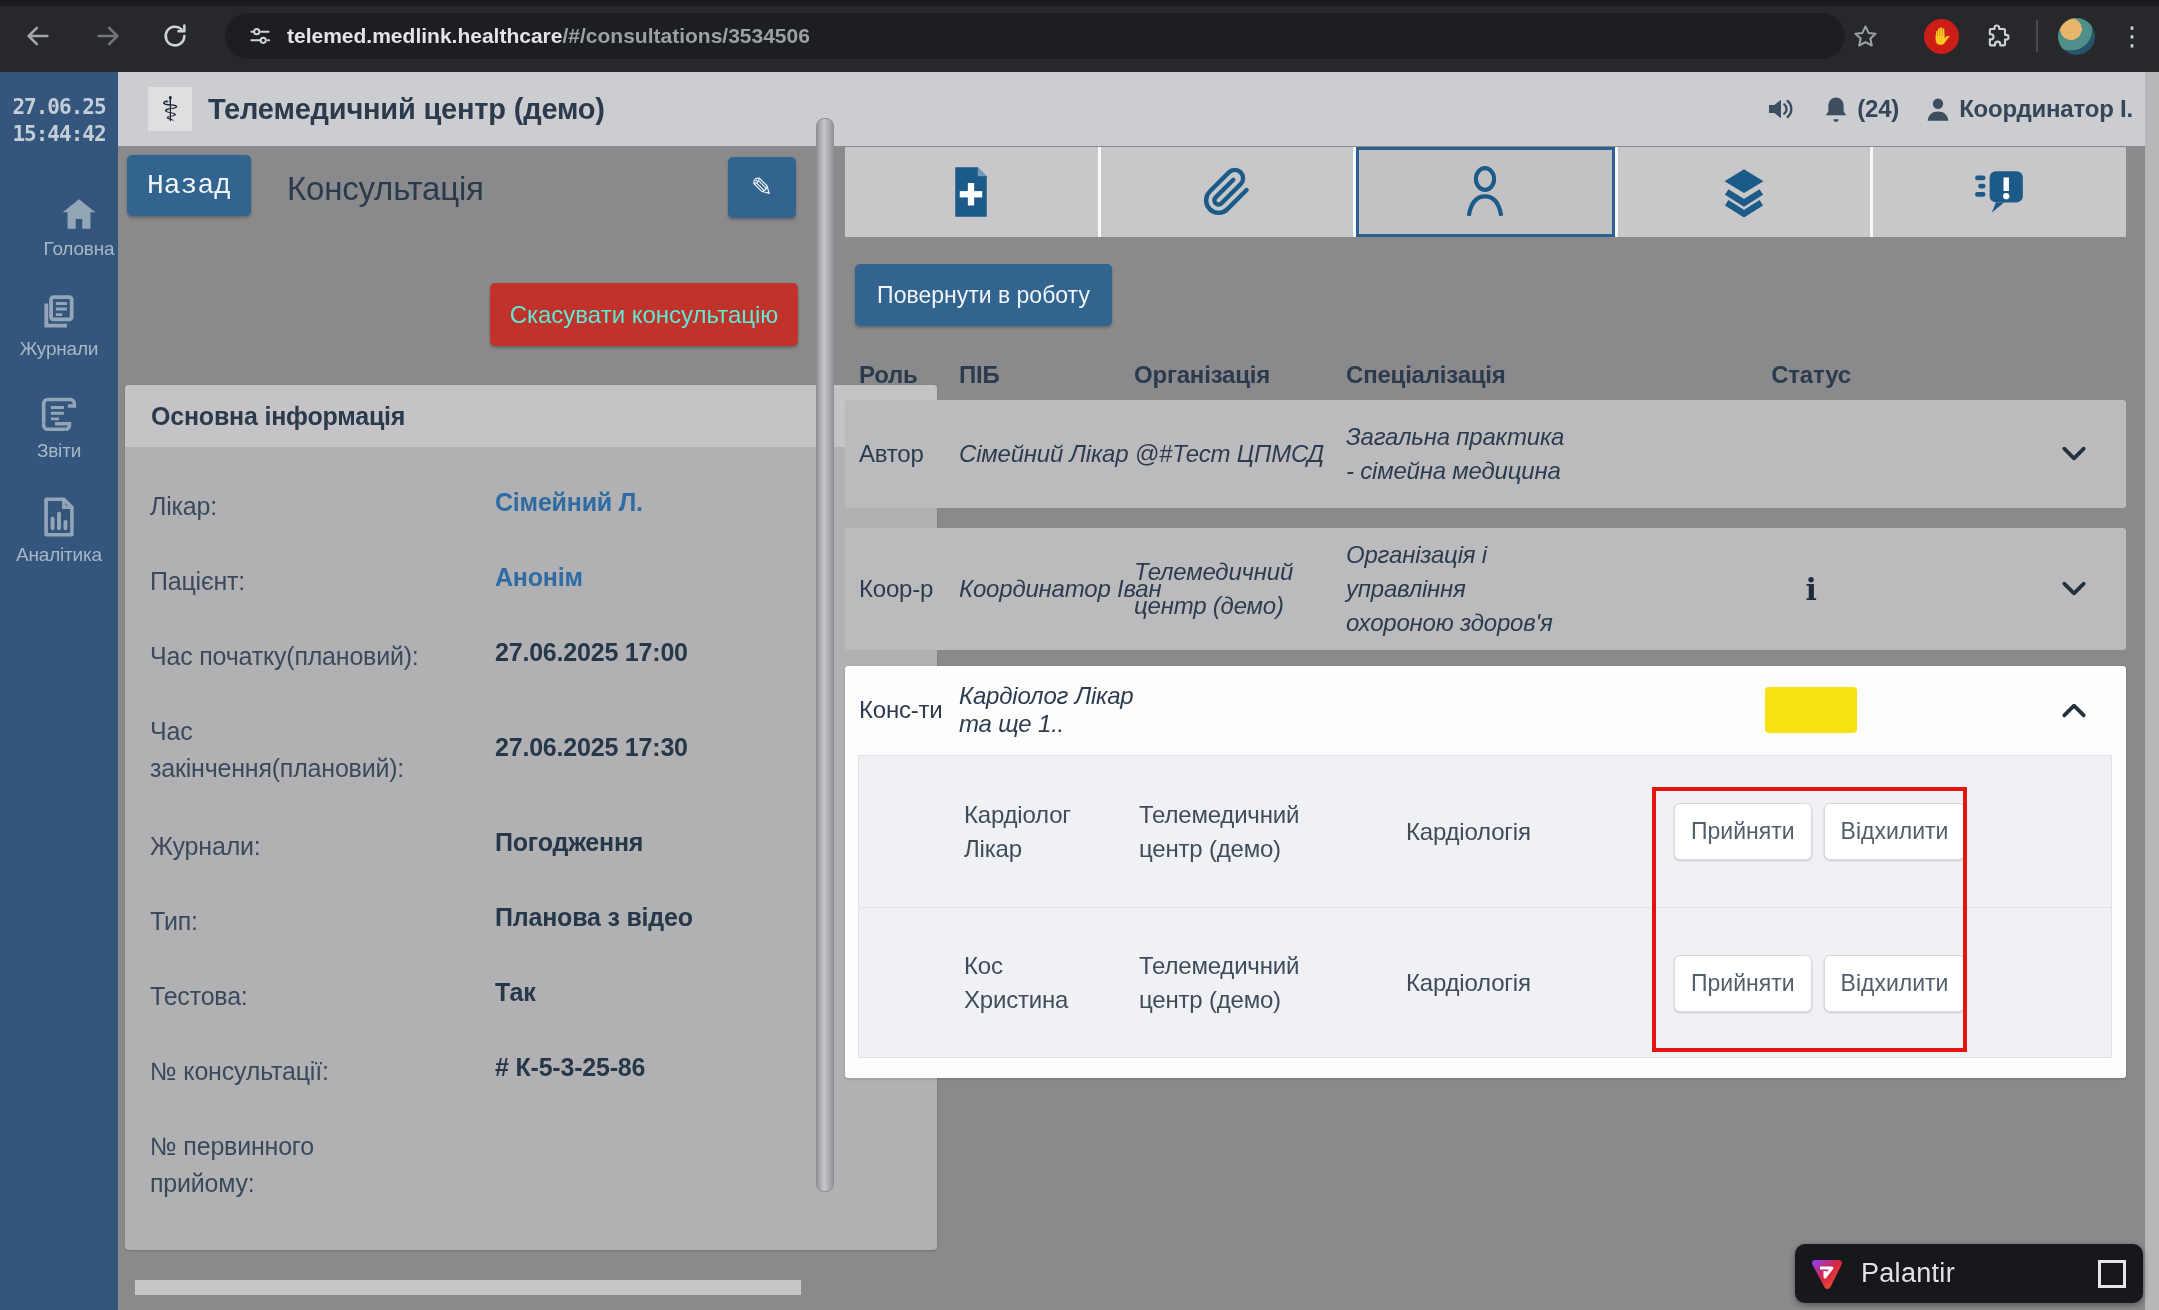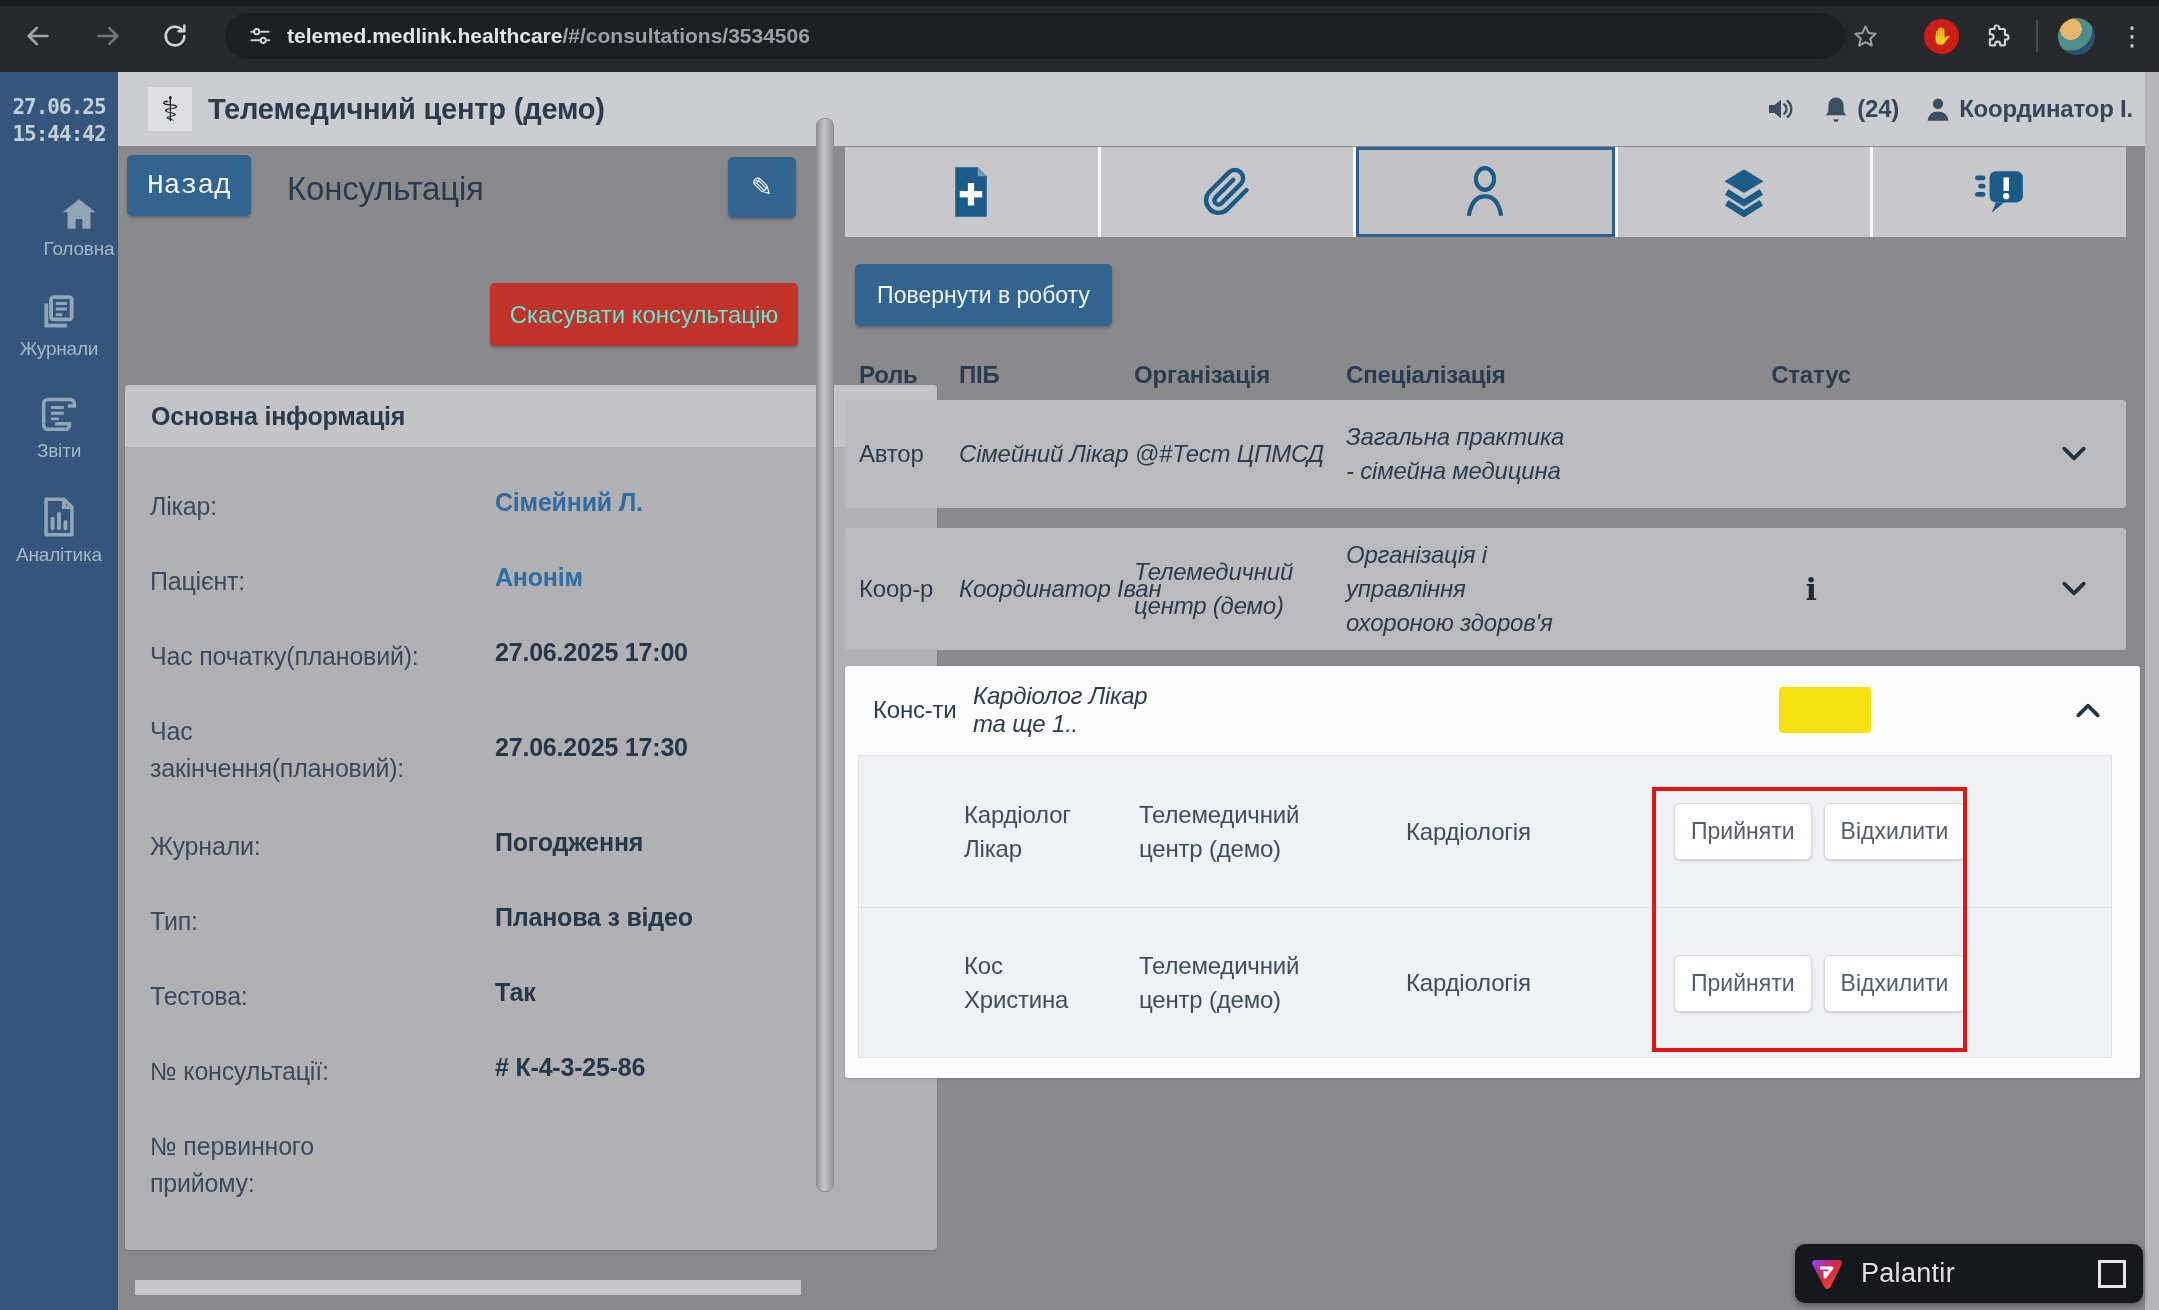--- a/index.html
+++ b/index.html
@@ -265,21 +265,21 @@
   <div class="field" style="top:903px;">
     <div class="flabel">Тип:</div>
     <div class="fvalue">Планова з відео</div>
   </div>
   <div class="field" style="top:978px;">
     <div class="flabel">Тестова:</div>
     <div class="fvalue">Так</div>
   </div>
   <div class="field" style="top:1053px;">
     <div class="flabel">№ консультації:</div>
-    <div class="fvalue"># К-4-3-25-86</div>
+    <div class="fvalue"># К-5-3-25-86</div>
   </div>
   <div class="field" style="top:1128px;">
     <div class="flabel narrow2">№ первинного прийому:</div>
     <div class="fvalue"></div>
   </div>
 
   <div class="stub-next"></div>
   <div class="lscroll"></div>
   <div class="rscroll"></div>
 
@@ -355,21 +355,21 @@
     <div class="c-status">
         <span class="infoglyph">i</span>
       </div>
     <div class="c-chev">
       <svg width="26" height="18" viewBox="0 0 24 16">
           <path d="M3 3l9 9 9-9" fill="none" stroke="#23313f" stroke-width="3.4" stroke-linecap="round" stroke-linejoin="round"></path>
         </svg>
     </div>
   </div>
 
-  <div class="prow white" style="top:666px;height:412px;padding-left:14px;">
+  <div class="prow white" style="top:666px;height:412px;">
     <div class="pgrid" style="height:88px;">
       <div class="c">Конс-ти</div>
       <div class="c it nowrap">
         <div>Кардіолог Лікар</div>
         <div>та ще 1..</div>
       </div>
       <div class="c it org"></div>
       <div class="c it spec"></div>
       <div class="c-status">
           <div class="badge"></div>

